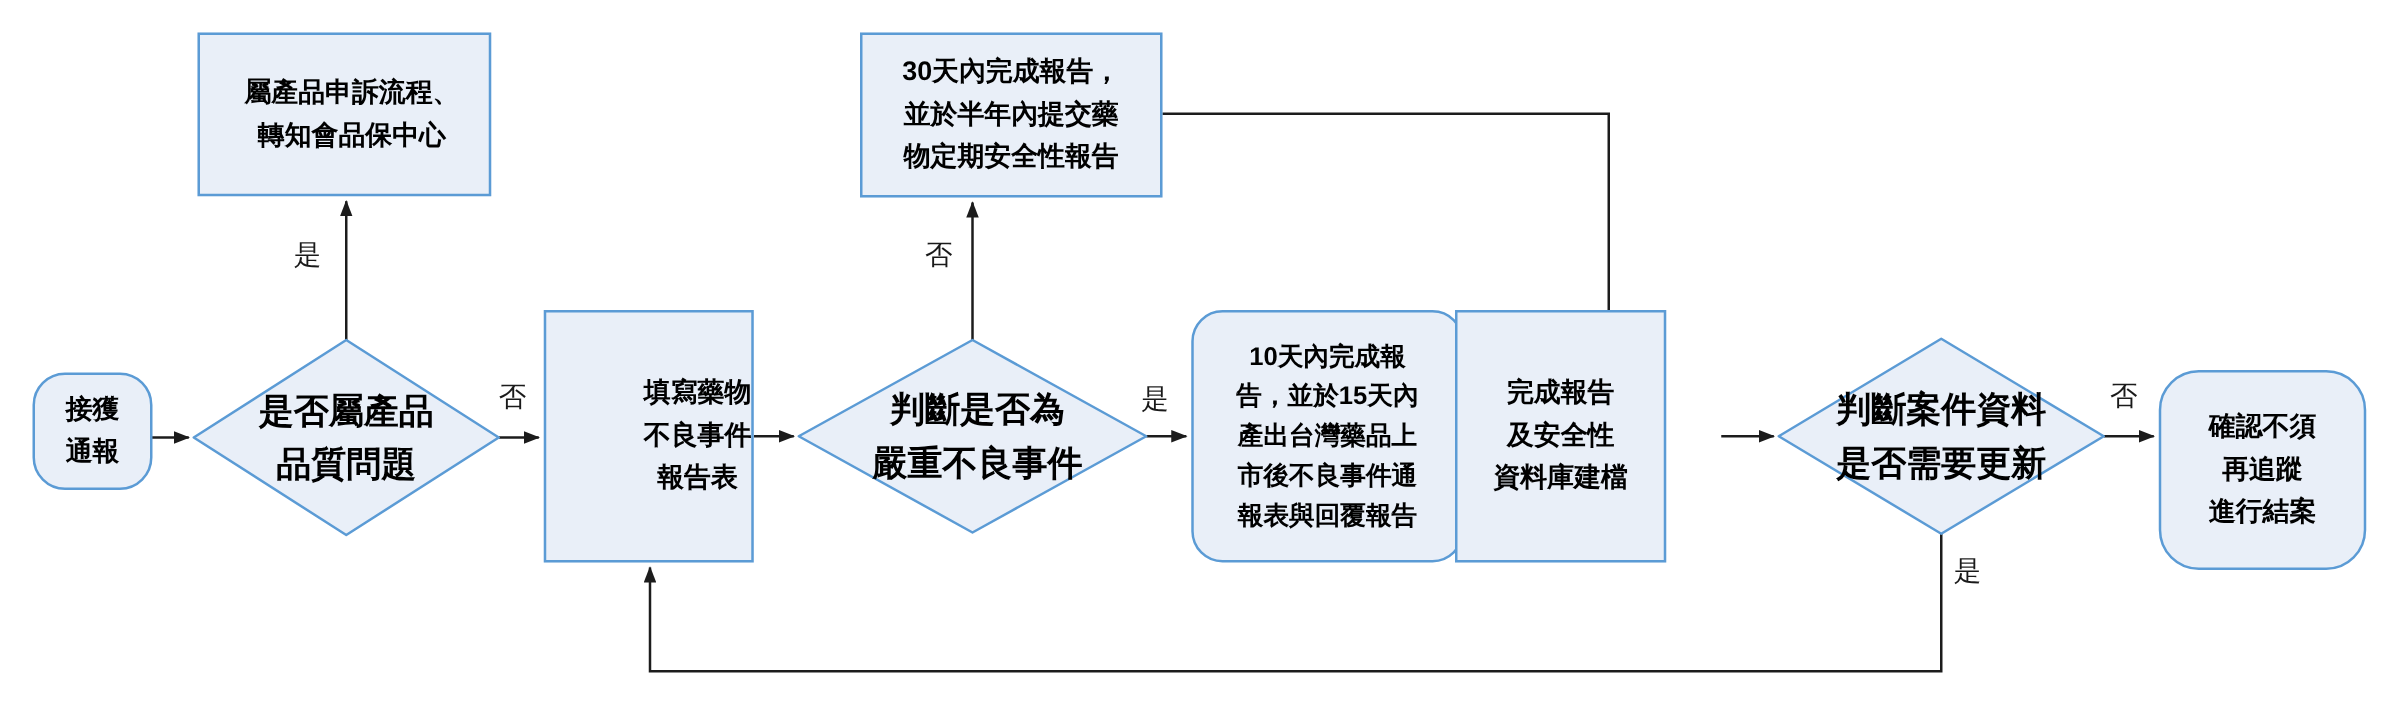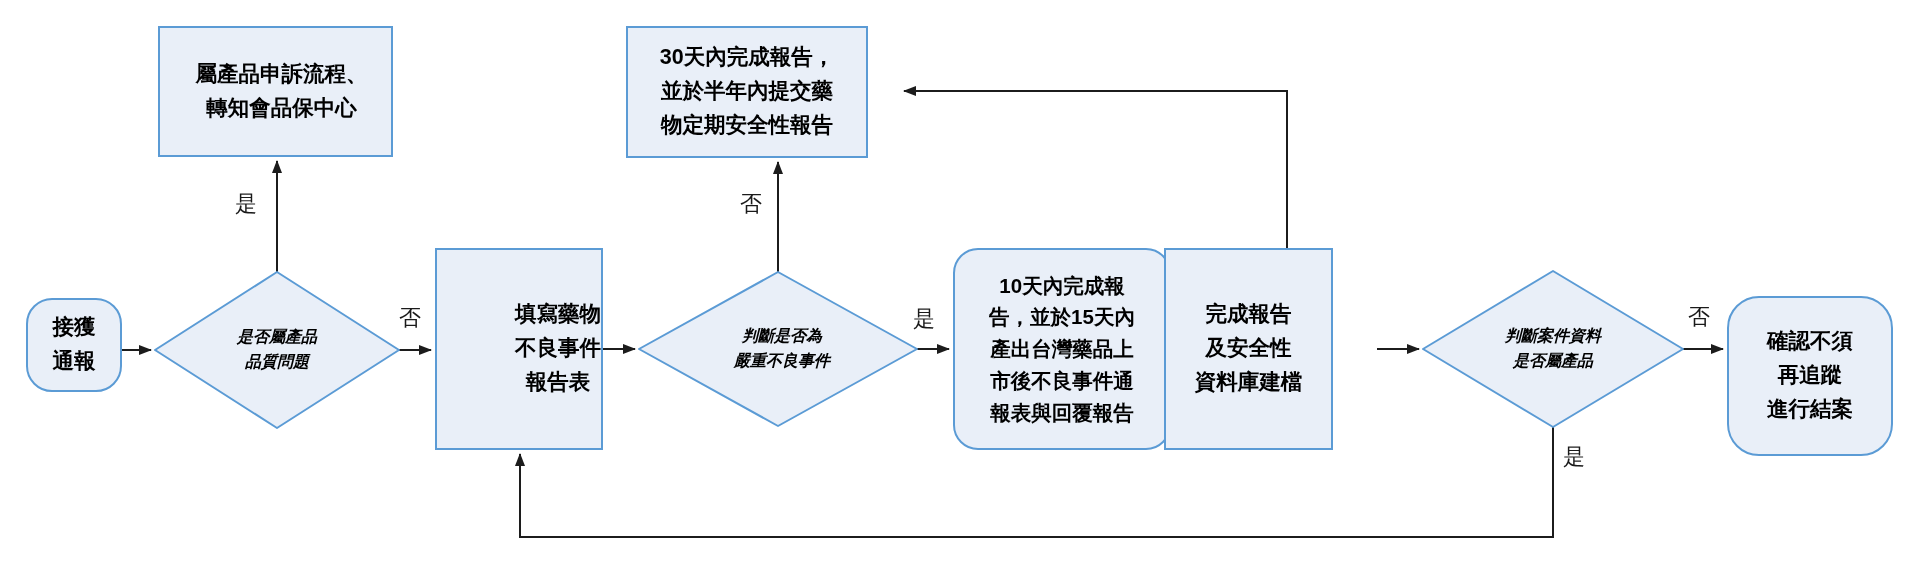--- a/index.html
+++ b/index.html
@@ -36,25 +36,24 @@
     border-width: 2.5px;
   }
   .diamond-label {
     position: absolute;
     display: flex;
     align-items: center;
     justify-content: center;
     text-align: center;
     color: #000000;
     font-weight: 700;
-    font-size: 16px;
+    font-size: 28px;
     line-height: 1.55;
     white-space: pre-line;
     pointer-events: none;
-    font-style: italic;
   }
   .edge-label {
     position: absolute;
     color: #1a1a1a;
     font-weight: 400;
     font-size: 22px;
     line-height: 1;
     transform: translate(-50%, -50%);
   }
   .small-text { font-size: 20.5px; line-height: 1.55; }
@@ -101,21 +100,21 @@
     <span>屬產品申訴流程、
 轉知會品保中心</span>
   </div>
 
   <div class="node" style="left:435px; top:248px; width:168px; height:202px;justify-content:flex-end;">
     <span>填寫藥物
 不良事件
 報告表</span>
   </div>
 
-  <div class="node" style="left:626px; top:26px; width:242px; height:132px;">
+  <div class="node" style="left:688px; top:26px; width:242px; height:132px;">
     <span>30天內完成報告，
 並於半年內提交藥
 物定期安全性報告</span>
   </div>
 
   <div class="node small-text" style="left:953px; top:248px; width:218px; height:202px;border-radius:25px;">
     <span>10天內完成報
 告，並於15天內
 產出台灣藥品上
 市後不良事件通
@@ -132,21 +131,21 @@
     <span>確認不須
 再追蹤
 進行結案</span>
   </div>
 
   <div class="diamond-label" style="left:167px; top:305px; width:220px; height:90px;">是否屬產品
 品質問題</div>
   <div class="diamond-label" style="left:672px; top:304px; width:220px; height:90px;">判斷是否為
 嚴重不良事件</div>
   <div class="diamond-label" style="left:1443px; top:304px; width:220px; height:90px;">判斷案件資料
-是否屬產品</div>
+是否需要更新</div>
 
   <div class="edge-label" style="left:246px; top:204px;">是</div>
   <div class="edge-label" style="left:410px; top:318px;">否</div>
   <div class="edge-label" style="left:751px; top:204px;">否</div>
   <div class="edge-label" style="left:924px; top:319px;">是</div>
   <div class="edge-label" style="left:1699px; top:317px;">否</div>
   <div class="edge-label" style="left:1574px; top:457px;">是</div>
 
 </div>
 

